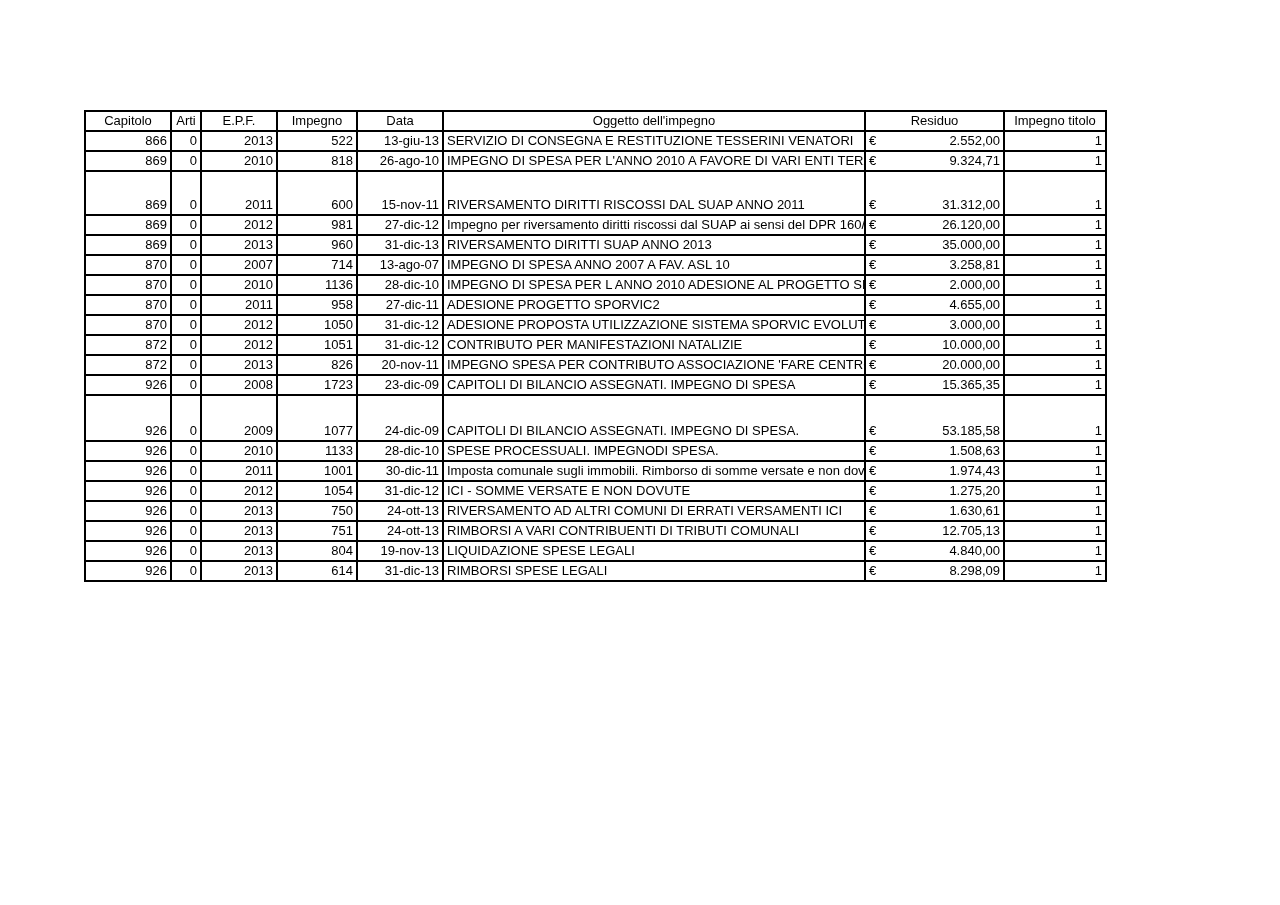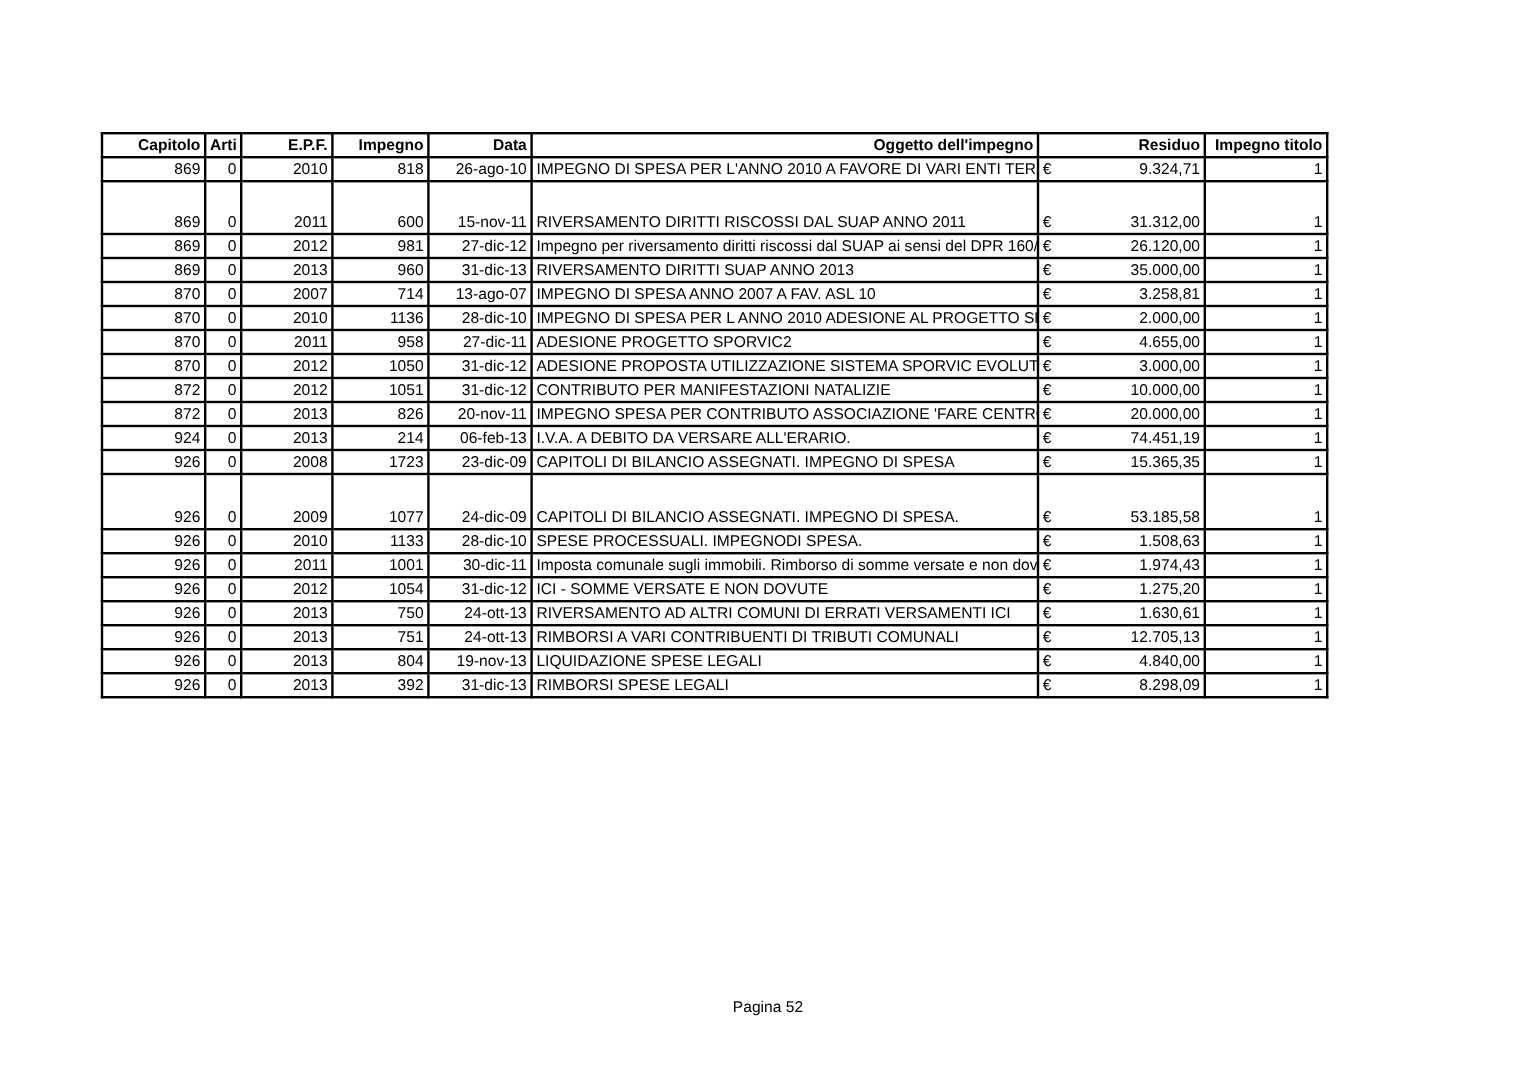--- a/index.html
+++ b/index.html
@@ -28,22 +28,22 @@
   table.impegni td {
     border: 2px solid #000000;
     font-size: 13px;
     line-height: 17px;
     padding: 0 3px 1px 3px;
     vertical-align: bottom;
     overflow: hidden;
     white-space: nowrap;
   }
   table.impegni th {
-    text-align: right;
-    font-weight: bold;
+    text-align: center;
+    font-weight: normal;
     height: 15px;
     vertical-align: middle;
     padding-top: 0;
     padding-bottom: 1px;
   }
   td.num { text-align: right; }
   td.oggetto {
     white-space: pre-line;
     text-align: left;
   }
@@ -85,20 +85,36 @@
         <th>E.P.F.</th>
         <th>Impegno</th>
         <th>Data</th>
         <th>Oggetto dell'impegno</th>
         <th>Residuo</th>
         <th>Impegno titolo</th>
       </tr>
     </thead>
     <tbody id="rows-body">
         <tr>
+          <td class="num">866</td>
+          <td class="num">0</td>
+          <td class="num">2013</td>
+          <td class="num">522</td>
+          <td class="num">13-giu-13</td>
+          <td class="oggetto">SERVIZIO DI CONSEGNA E RESTITUZIONE TESSERINI
+VENATORI</td>
+          <td class="residuo">
+            <div class="residuo-wrap">
+              <span>€</span>
+              <span>2.552,00</span>
+            </div>
+          </td>
+          <td class="num">1</td>
+        </tr>
+        <tr>
           <td class="num">869</td>
           <td class="num">0</td>
           <td class="num">2010</td>
           <td class="num">818</td>
           <td class="num">26-ago-10</td>
           <td class="oggetto">IMPEGNO DI SPESA PER L'ANNO 2010 A FAVORE DI VARI
 ENTI TERZI ( ASL,VVFF, ARPAT, PROVINCIA, ATO3 ECC... )
 PER RIVERSAMENTO DIRITTI RISCOSSI DAL SUAP AI
 SENSI DEL DPR 447/98 E S.M.I.</td>
           <td class="residuo">
@@ -243,35 +259,20 @@
 CENTRO INSIEME' EVENTI 2013</td>
           <td class="residuo">
             <div class="residuo-wrap">
               <span>€</span>
               <span>20.000,00</span>
             </div>
           </td>
           <td class="num">1</td>
         </tr>
         <tr>
-          <td class="num">924</td>
-          <td class="num">0</td>
-          <td class="num">2013</td>
-          <td class="num">214</td>
-          <td class="num">06-feb-13</td>
-          <td class="oggetto">I.V.A. A DEBITO DA VERSARE ALL'ERARIO.</td>
-          <td class="residuo">
-            <div class="residuo-wrap">
-              <span>€</span>
-              <span>74.451,19</span>
-            </div>
-          </td>
-          <td class="num">1</td>
-        </tr>
-        <tr>
           <td class="num">926</td>
           <td class="num">0</td>
           <td class="num">2008</td>
           <td class="num">1723</td>
           <td class="num">23-dic-09</td>
           <td class="oggetto">CAPITOLI DI BILANCIO ASSEGNATI. IMPEGNO DI SPESA</td>
           <td class="residuo">
             <div class="residuo-wrap">
               <span>€</span>
               <span>15.365,35</span>
@@ -383,29 +384,28 @@
               <span>€</span>
               <span>4.840,00</span>
             </div>
           </td>
           <td class="num">1</td>
         </tr>
         <tr>
           <td class="num">926</td>
           <td class="num">0</td>
           <td class="num">2013</td>
-          <td class="num">392</td>
+          <td class="num">614</td>
           <td class="num">31-dic-13</td>
           <td class="oggetto">RIMBORSI SPESE LEGALI</td>
           <td class="residuo">
             <div class="residuo-wrap">
               <span>€</span>
               <span>8.298,09</span>
             </div>
           </td>
           <td class="num">1</td>
         </tr>
       </tbody>
   </table>
 
-  <div class="footer">Pagina 52</div>
 
 </div>
 
 </body></html>

